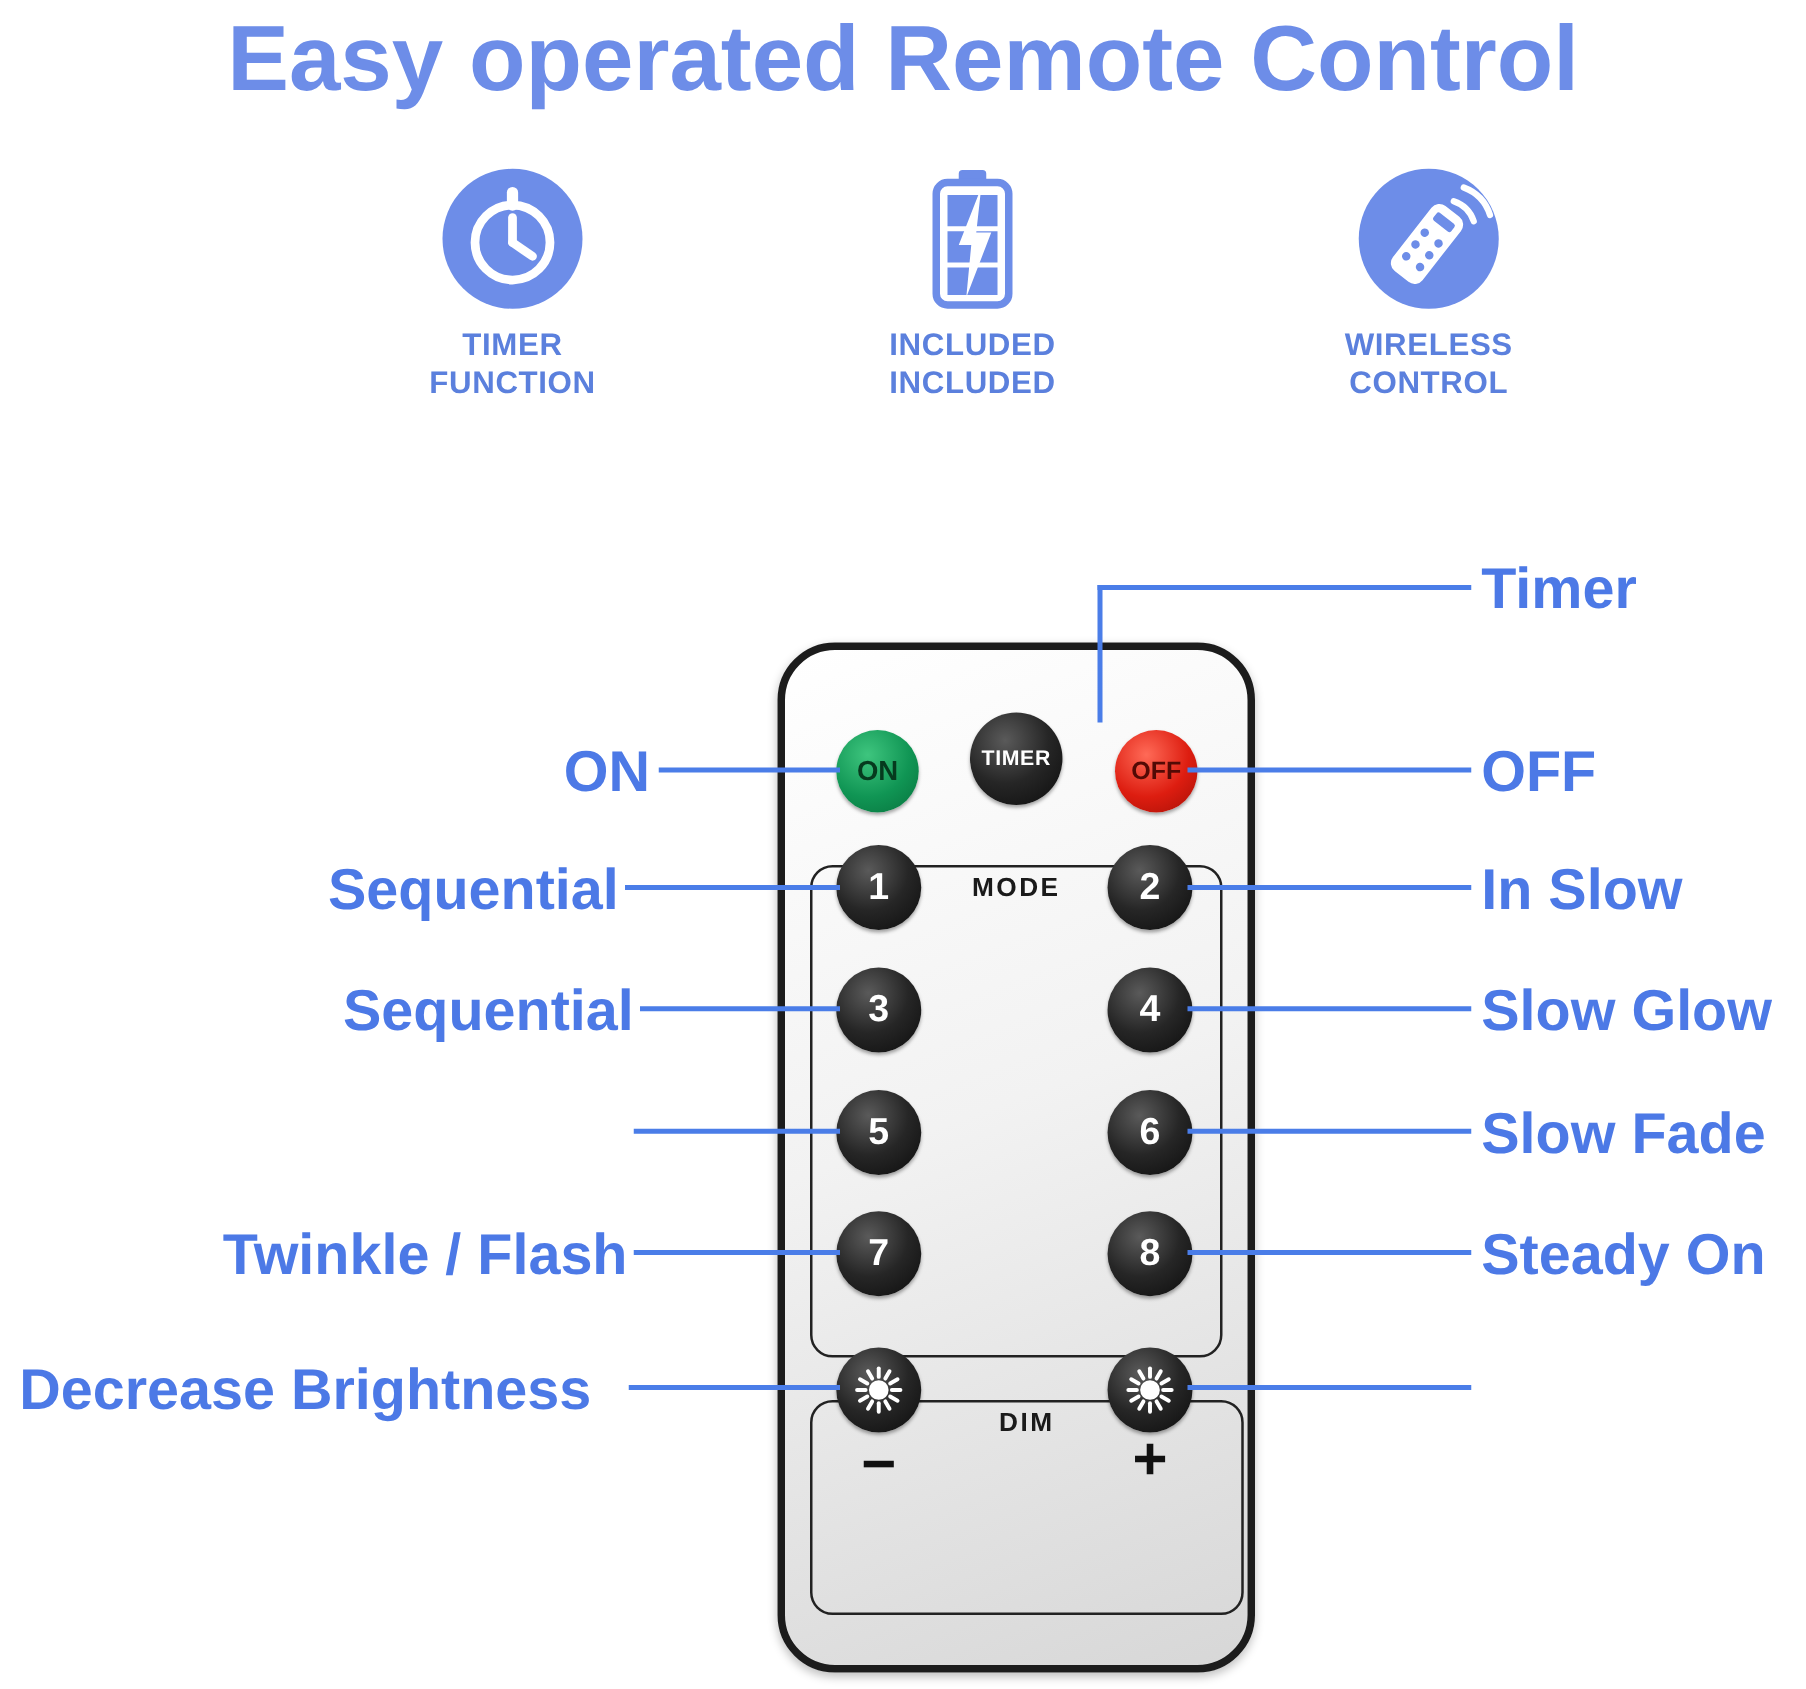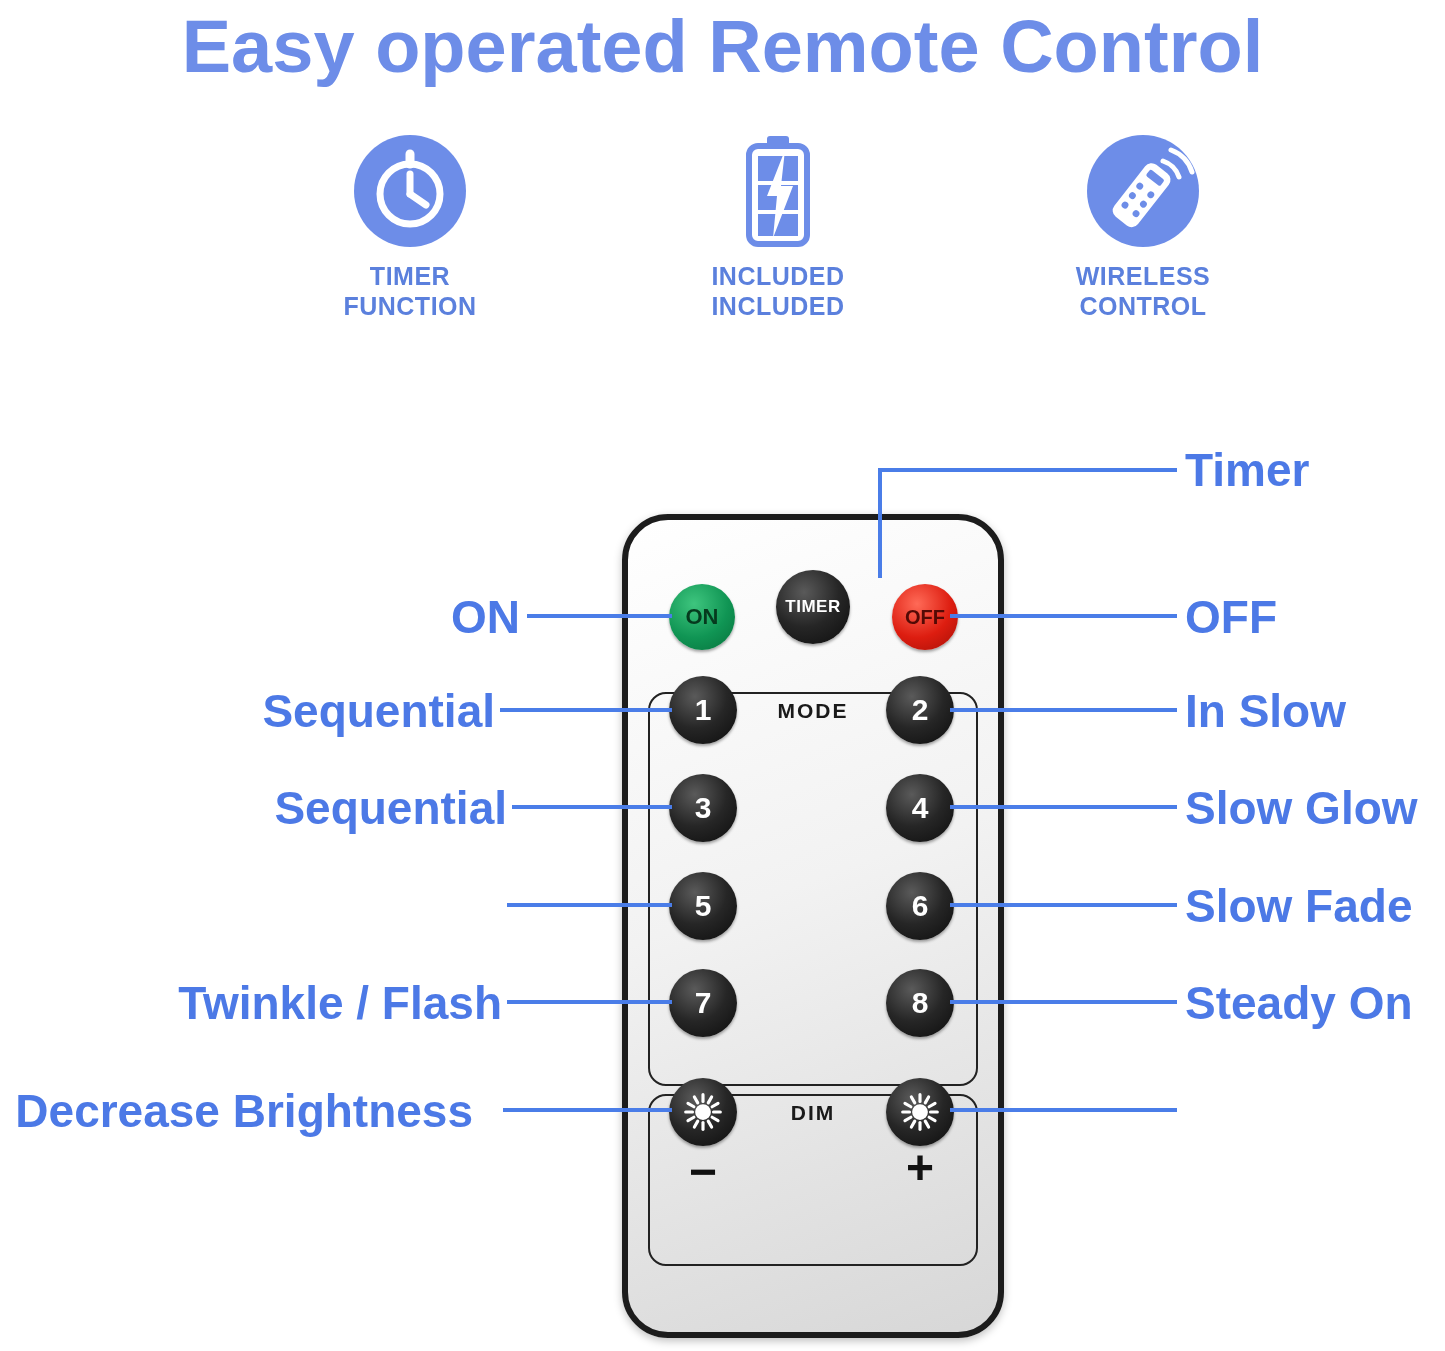--- a/index.html
+++ b/index.html
@@ -30,21 +30,21 @@
     color:#fff;box-shadow:0 2px 3px rgba(0,0,0,.35);cursor:default;
   }
   .btn.num{width:68px;height:68px;font-size:30px;font-weight:bold;}
   .btn.onb{left:41px;top:64px;width:66px;height:66px;font-size:22px;font-weight:bold;color:#063a1e;
     background:radial-gradient(circle at 38% 30%, #3ec57e 0%, #109554 55%, #07713c 100%);}
   .btn.timerb{left:148px;top:50px;width:74px;height:74px;font-size:17px;font-weight:bold;letter-spacing:.5px;}
   .btn.offb{left:264px;top:64px;width:66px;height:66px;font-size:20px;font-weight:bold;color:#530a05;
     background:radial-gradient(circle at 38% 30%, #ff6a57 0%, #dd1d10 55%, #a50f06 100%);}
   .panel{position:absolute;left:20px;width:326px;border:2px solid #222;border-radius:18px;margin-top:28px;}
   .mode-panel{top:144px;height:390px;}
-  .dim-panel{top:546px;height:168px;}
+  .dim-panel{top:572px;height:168px;padding-left:17px;}
   .panel-label{position:absolute;top:5px;left:0;width:100%;text-align:center;font-size:21px;font-weight:bold;color:#1a1a1a;letter-spacing:2px;}
   .dimsign{position:absolute;width:68px;text-align:center;font-size:48px;font-weight:bold;color:#111;line-height:1;}
   
   .line{position:absolute;background:#4a7de8;z-index:3;}
   .lh{height:4px;}
   .lv{width:4px;}
   
   .callout{position:absolute;font-size:46px;font-weight:bold;color:#4c79e6;white-space:nowrap;line-height:1;z-index:4;}
 </style>
 </head>

